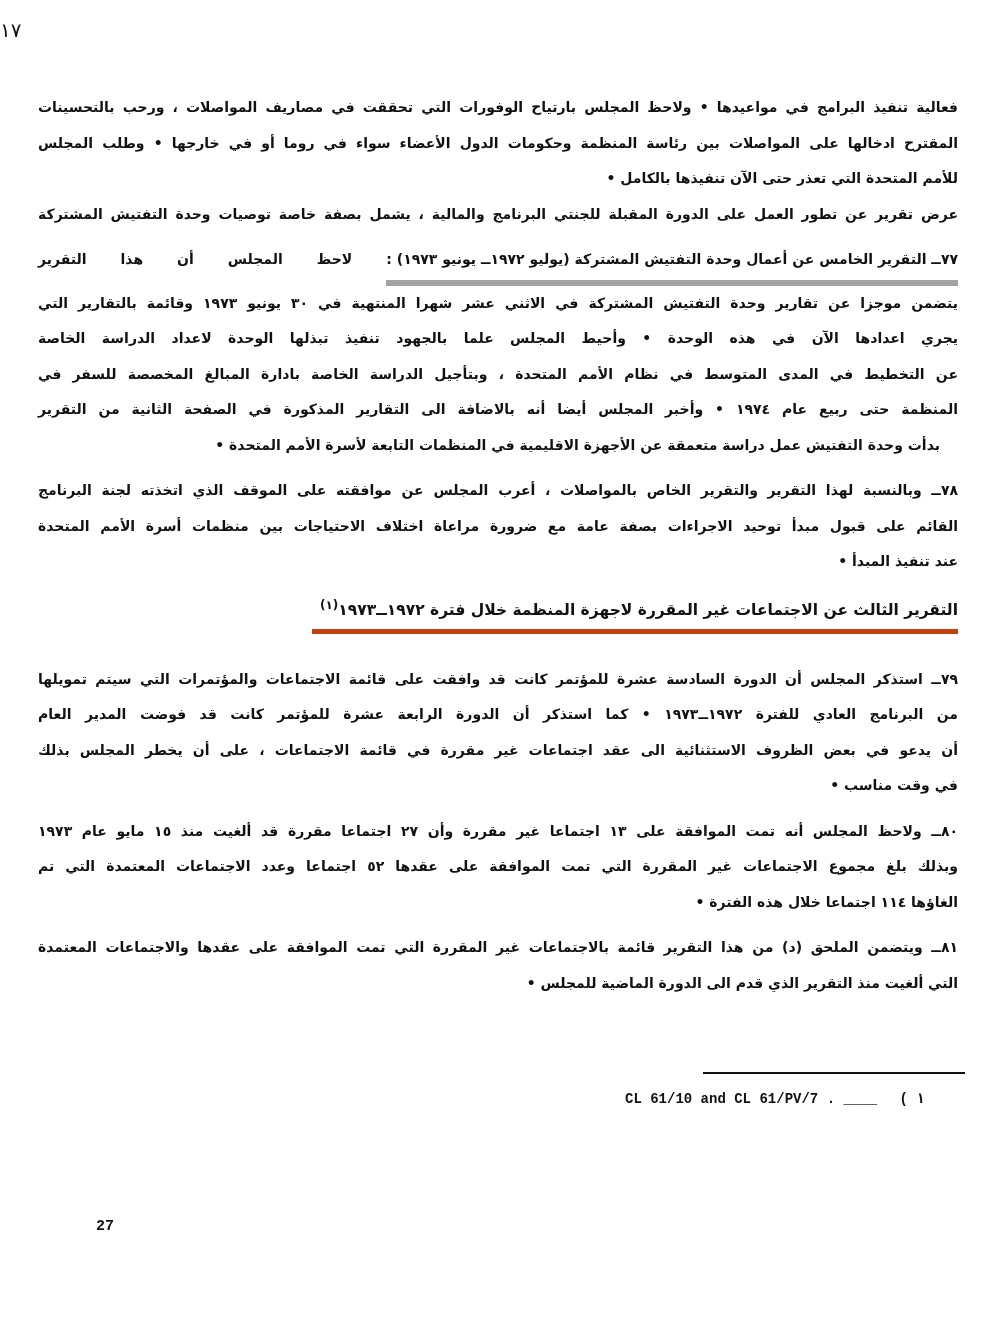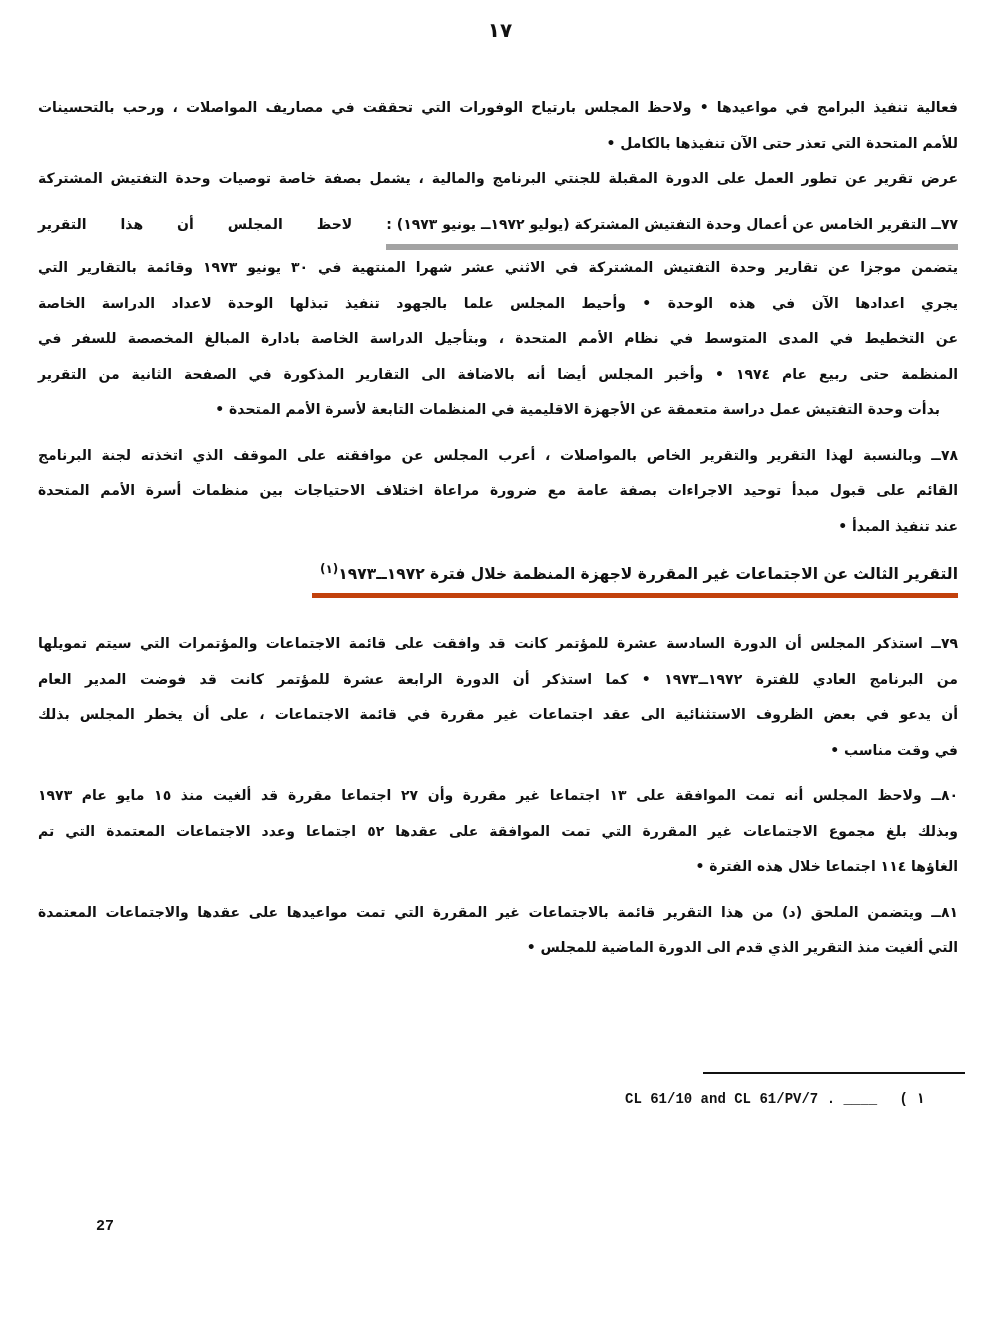--- a/index.html
+++ b/index.html
@@ -1,17 +1,17 @@
 <!DOCTYPE html>
 <html><head>
 <meta charset="utf-8">
 <style>
   html, body { margin: 0; padding: 0; background: #ffffff; }
   body { width: 1000px; height: 1337px; position: relative; overflow: hidden; color: #111; font-family: "DejaVu Sans", sans-serif; }
-  .page-number-top { position: absolute; top: 18px; left: 0; width: 1000px; text-align: center; font-size: 20px; font-weight: bold; }
+  .page-number-top { position: absolute; top: 18px; left: 0; width: 1000px; font-size: 20px; font-weight: normal; }
   .content { position: absolute; top: 82px; left: 38px; width: 920px; direction: rtl; }
   .para { font-size: 14px; line-height: 35.5px; text-align: justify; text-align-last: right; margin: 8px 0 10px 0; font-weight: bold; }
   .para .ln { display: block; text-align: justify; text-align-last: justify; white-space: nowrap; }
   .para .ln.last { text-align-last: right; }
   .para .ln.indent { padding-right: 18px; }
   .underline-head { display: inline-block; border-bottom: 6px solid #a3a3a3; padding-bottom: 2px; }
   .section-heading { font-size: 15.5px; font-weight: bold; margin: 8px 0 28px 0; line-height: 30px; }
   .section-heading .heading-text { display: inline-block; border-bottom: 5px solid #c2410c; padding-bottom: 4px; padding-left: 8px; }
   .section-heading sup { font-size: 12px; }
   .footnote-rule { position: absolute; top: 1072px; left: 703px; width: 262px; border-top: 2px solid #111; }
@@ -21,20 +21,21 @@
 </style>
 </head>
 <body>
 
 <div class="page-number-top">١٧</div>
 
 <div class="content">
 
   <div class="para">
     <span class="ln">فعالية تنفيذ البرامج في مواعيدها • ولاحظ المجلس بارتياح الوفورات التي تحققت في مصاريف المواصلات ، ورحب بالتحسينات</span>
+    <span class="ln">المقترح ادخالها على المواصلات بين رئاسة المنظمة وحكومات الدول الأعضاء سواء في روما أو في خارجها • وطلب المجلس</span>
     <span class="ln last">للأمم المتحدة التي تعذر حتى الآن تنفيذها بالكامل •</span>
     <span class="ln">عرض تقرير عن تطور العمل على الدورة المقبلة للجنتي البرنامج والمالية ، يشمل بصفة خاصة توصيات وحدة التفتيش المشتركة</span>
   </div>
 
   <div class="para">
     <span class="ln">
       <span class="underline-head">٧٧ــ التقرير الخامس عن أعمال وحدة التفتيش المشتركة (يوليو ١٩٧٢ــ يونيو ١٩٧٣) :</span>
       <span>لاحظ المجلس أن هذا التقرير</span>
     </span>
     <span class="ln">يتضمن موجزا عن تقارير وحدة التفتيش المشتركة في الاثني عشر شهرا المنتهية في ٣٠ يونيو ١٩٧٣ وقائمة بالتقارير التي</span>
@@ -63,21 +64,21 @@
     <span class="ln last">في وقت مناسب •</span>
   </div>
 
   <div class="para">
     <span class="ln">٨٠ــ ولاحظ المجلس أنه تمت الموافقة على ١٣ اجتماعا غير مقررة وأن ٢٧ اجتماعا مقررة قد ألغيت منذ ١٥ مايو عام ١٩٧٣</span>
     <span class="ln">وبذلك بلغ مجموع الاجتماعات غير المقررة التي تمت الموافقة على عقدها ٥٢ اجتماعا وعدد الاجتماعات المعتمدة التي تم</span>
     <span class="ln last">الغاؤها ١١٤ اجتماعا خلال هذه الفترة •</span>
   </div>
 
   <div class="para">
-    <span class="ln">٨١ــ ويتضمن الملحق (د) من هذا التقرير قائمة بالاجتماعات غير المقررة التي تمت مواعيدها على عقدها والاجتماعات المعتمدة</span>
+    <span class="ln">٨١ــ ويتضمن الملحق (د) من هذا التقرير قائمة بالاجتماعات غير المقررة التي تمت الموافقة على عقدها والاجتماعات المعتمدة</span>
     <span class="ln last">التي ألغيت منذ التقرير الذي قدم الى الدورة الماضية للمجلس •</span>
   </div>
 
 </div>
 
 <div class="footnote-rule"></div>
 <div class="footnote">
   <span>CL 61/10 and CL 61/PV/7 .</span>
   <span>____</span>
   <span class="marker">( ١</span>

